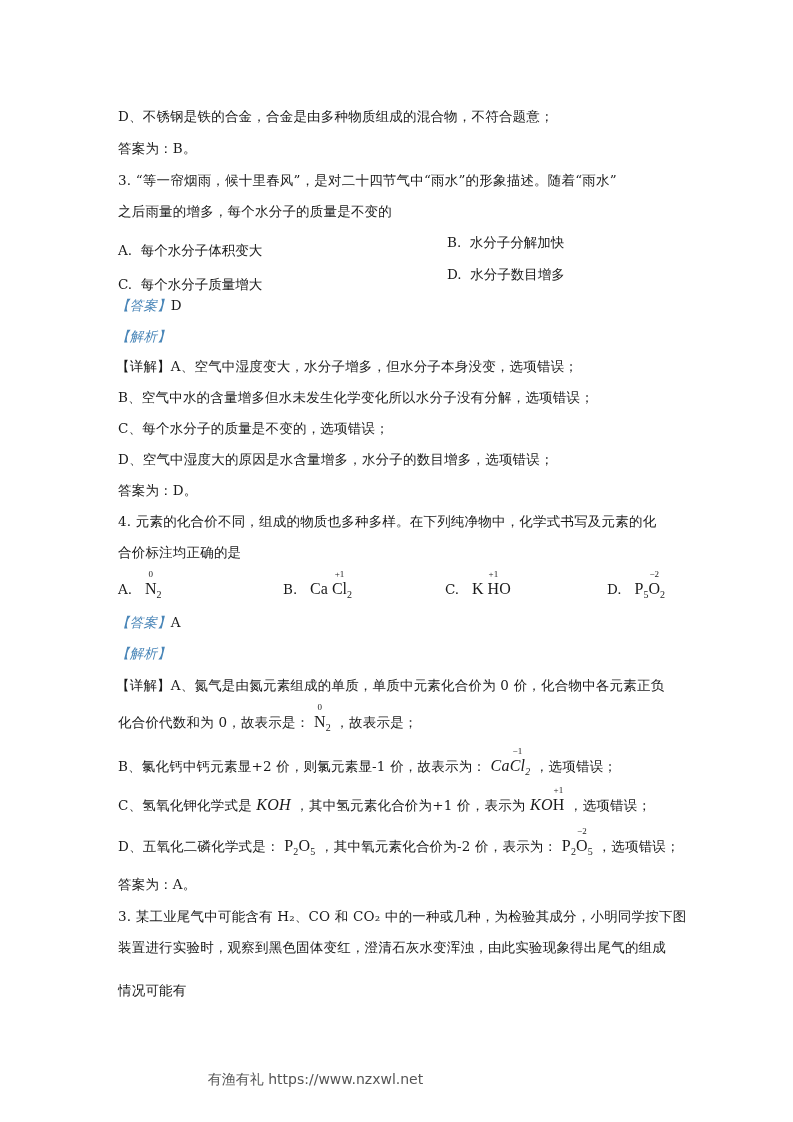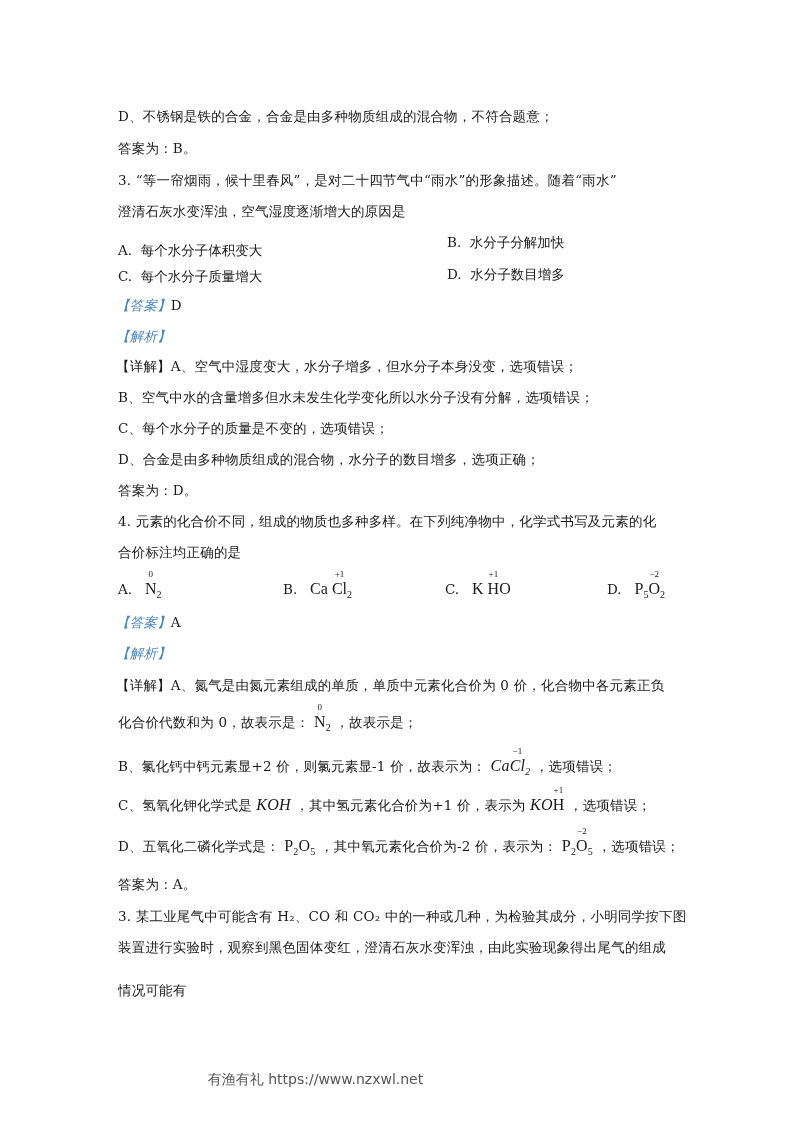--- a/index.html
+++ b/index.html
@@ -29,48 +29,48 @@
   </style>
 </head>
 <body>
 
 <div>
 
   <div class="line" style="top:108px">D、不锈钢是铁的合金，合金是由多种物质组成的混合物，不符合题意；</div>
   <div class="line" style="top:140px">答案为：B。</div>
 
   <div class="line" style="top:172px">3. “等一帘烟雨，候十里春风”，是对二十四节气中“雨水”的形象描述。随着“雨水”</div>
-  <div class="line" style="top:203px">澄清石灰水变浑浊，空气湿度逐渐增大的原因是</div>
+  <div class="line" style="top:203px">之后雨量的增多，每个水分子的质量是不变的</div>
 
   <div class="opt" style="left:118px; top:242px">
     <span>A.</span>&nbsp; <span>每个水分子体积变大</span>
   </div>
   <div class="opt" style="left:447px; top:234px">
     <span>B.</span>&nbsp; <span>水分子分解加快</span>
   </div>
-  <div class="opt" style="left:118px; top:268px">
+  <div class="opt" style="left:118px; top:276px">
     <span>C.</span>&nbsp; <span>每个水分子质量增大</span>
   </div>
   <div class="opt" style="left:447px; top:266px">
     <span>D.</span>&nbsp; <span>水分子数目增多</span>
   </div>
 
   <div class="line" style="top:297px; left:116px">
     <span class="tag">【答案】</span><span>D</span>
   </div>
   <div class="line" style="top:328px; left:116px">
     <span class="tag">【解析】</span>
   </div>
 
   <div class="line" style="top:358px; left:116px">
     <span>【详解】</span><span>A、空气中湿度变大，水分子增多，但水分子本身没变，选项错误；</span>
   </div>
   <div class="line" style="top:389px">B、空气中水的含量增多但水未发生化学变化所以水分子没有分解，选项错误；</div>
   <div class="line" style="top:420px">C、每个水分子的质量是不变的，选项错误；</div>
-  <div class="line" style="top:451px">D、合金是由多种物质组成的混合物，水分子的数目增多，选项正确；</div>
+  <div class="line" style="top:451px">D、空气中湿度大的原因是水含量增多，水分子的数目增多，选项错误；</div>
   <div class="line" style="top:482px">答案为：D。</div>
 
   <div class="line" style="top:513px">4. 元素的化合价不同，组成的物质也多种多样。在下列纯净物中，化学式书写及元素的化</div>
   <div class="line" style="top:544px">合价标注均正确的是</div>
 
   <div class="opt" style="left:118px; top:581px">
     <span>A.</span>&nbsp;&nbsp;
     <span class="chem">
       <span class="ox"><span class="v">0</span><span>N</span></span><span class="sub">2</span>
     </span>

